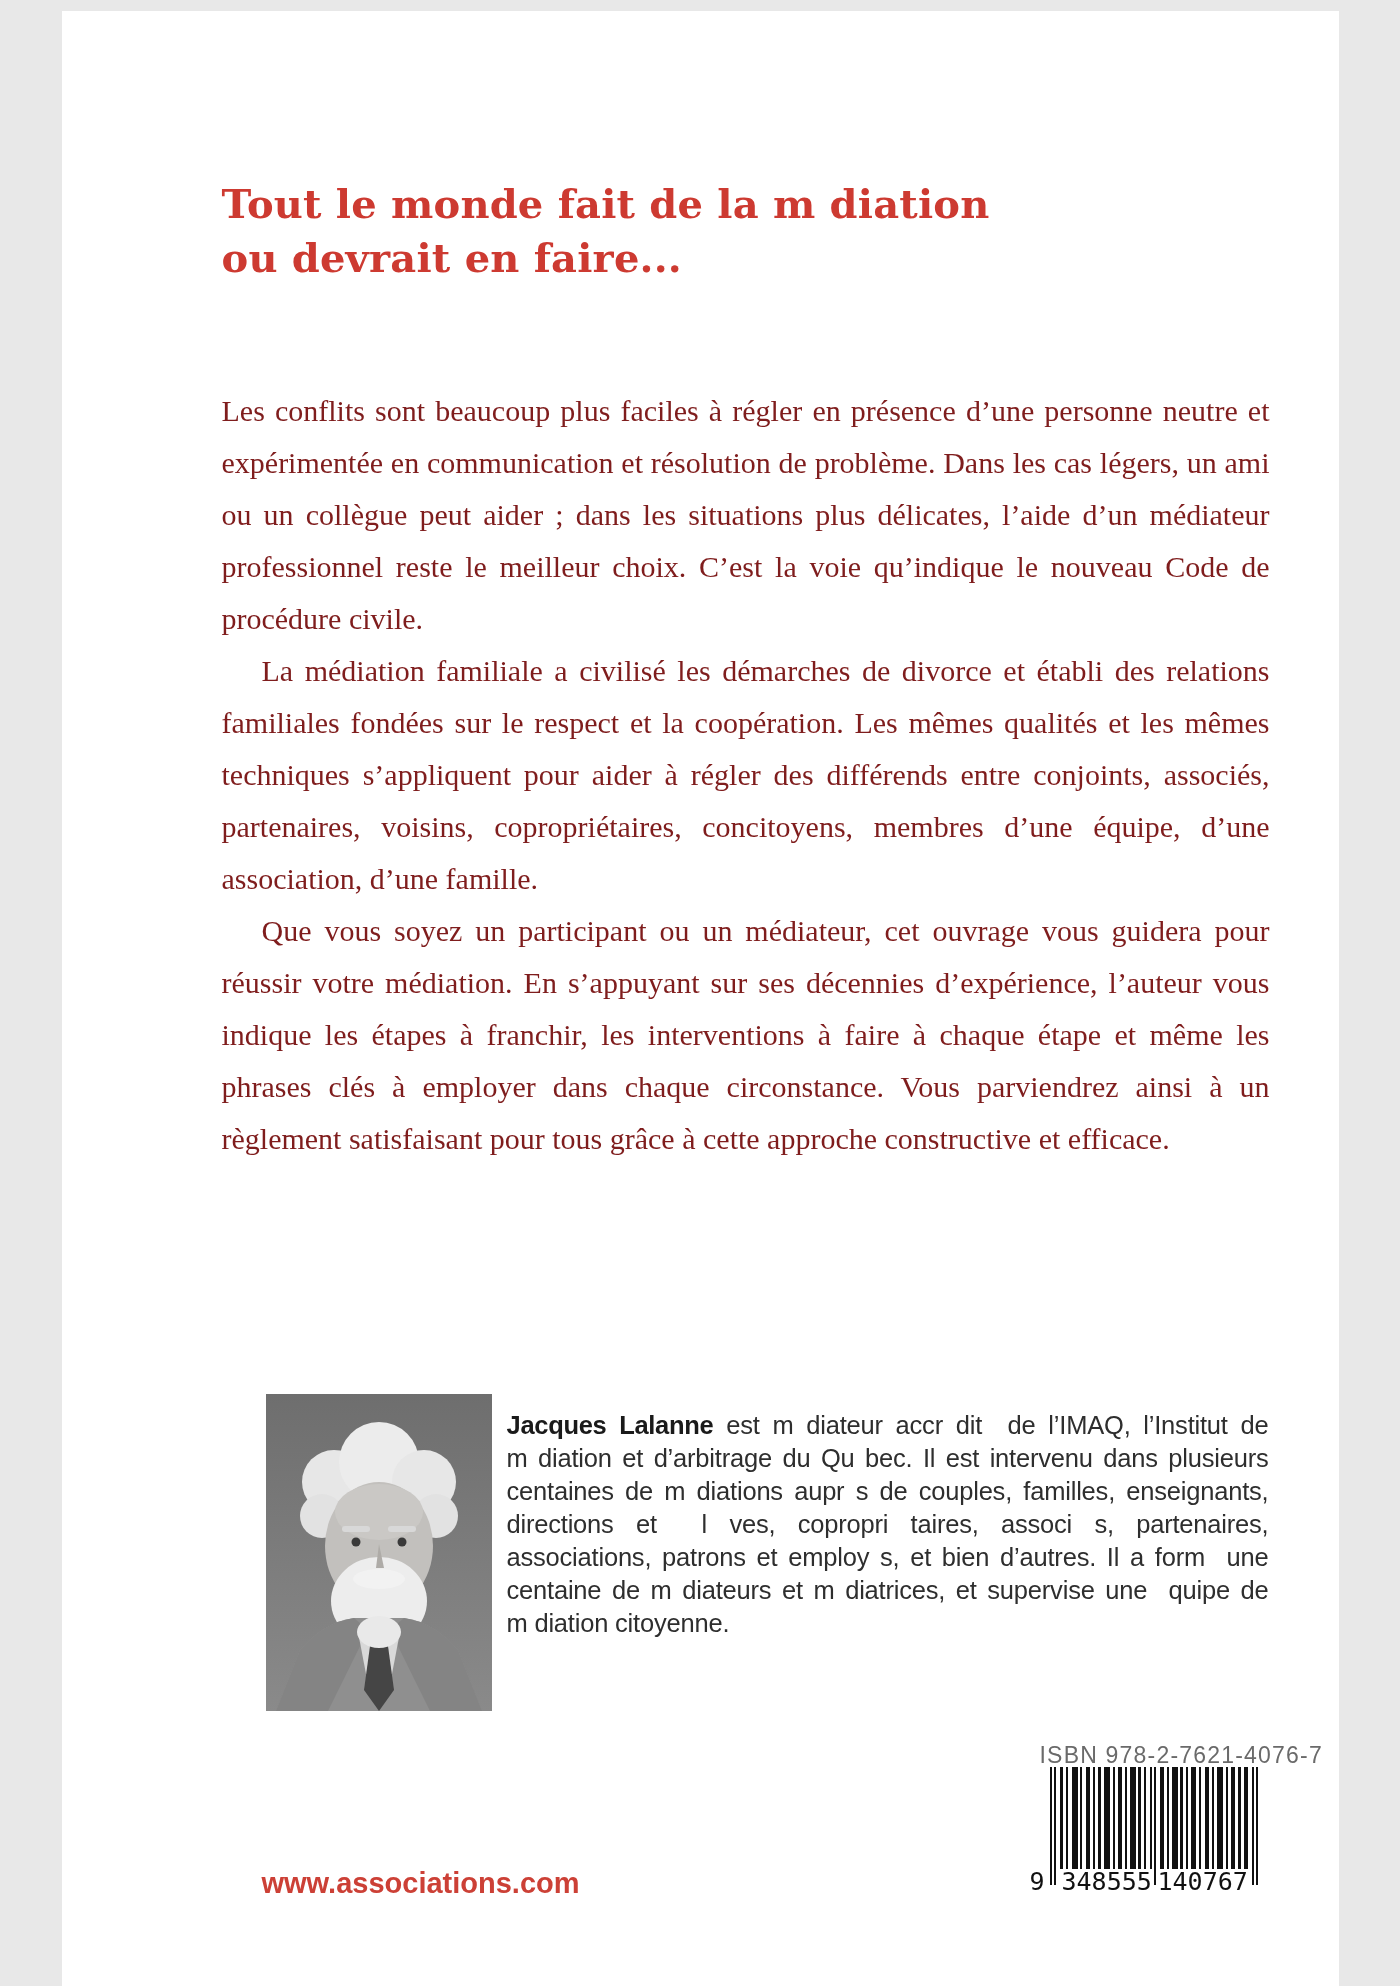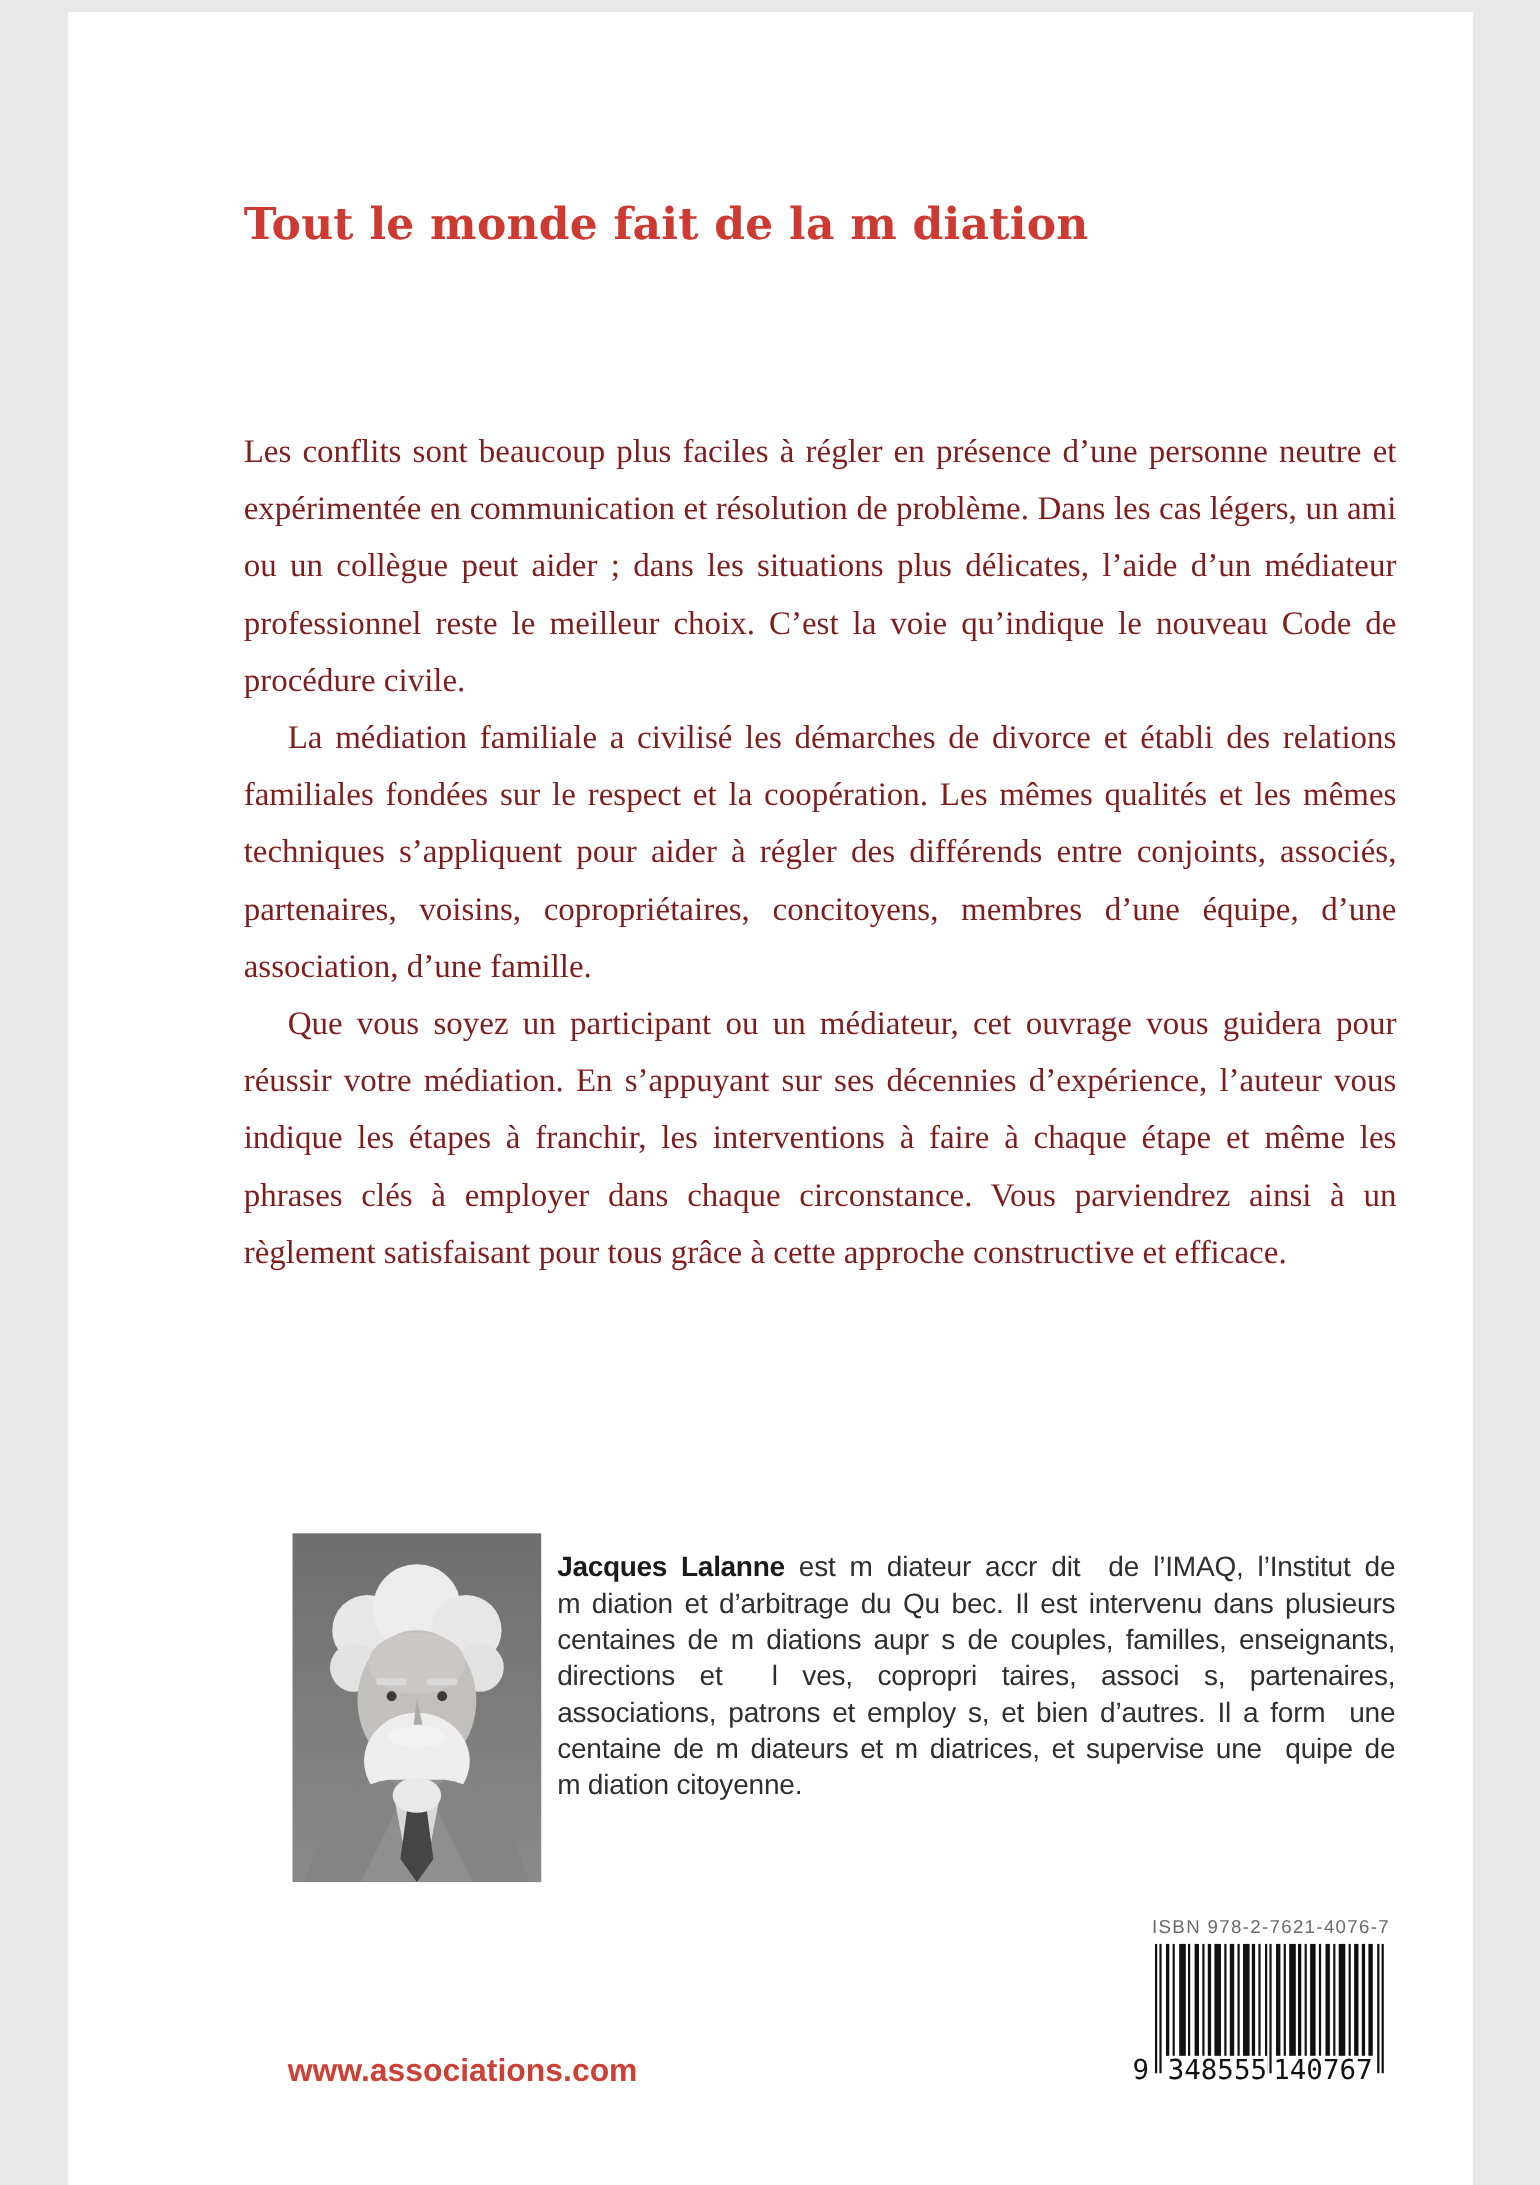--- a/index.html
+++ b/index.html
@@ -54,21 +54,21 @@
     color:#2e2e2e;
     text-align:justify;
   }
   .bio .author-name { font-weight:700; color:#1a1a1a; letter-spacing:-0.3px; }
 
   
   .isbn-label {
     position:absolute; left:978px; top:1731px; width:232px;
     text-align:center;
     font-family:"Liberation Sans", sans-serif;
-    font-size:17px;
+    font-size:23px;
     letter-spacing:1.2px;
     color:#6a6a6a;
     white-space:pre;
   }
   .barcode {
     position:absolute; left:968px; top:1756px; width:232px; height:132px;
   }
   .barcode svg { position:absolute; left:20px; top:0; }
   .bc-digits {
     position:absolute; top:102px;
@@ -90,20 +90,21 @@
     color:#cc4036;
   }
 </style>
 </head>
 <body>
 
 <div class="page">
 
   <div class="headline">
     <div class="hl-line">Tout le monde fait de la m diation</div>
+    <div class="hl-line">ou devrait en faire...</div>
   </div>
 
   <div class="body-text">
     <p>Les conflits sont beaucoup plus faciles à régler en présence d’une personne neutre et expérimentée en communication et résolution de problème. Dans les cas légers, un ami ou un collègue peut aider&nbsp;; dans les situations plus délicates, l’aide d’un médiateur professionnel reste le meilleur choix. C’est la voie qu’indique le nouveau Code de procédure civile.</p>
     <p class="indented">La médiation familiale a civilisé les démarches de divorce et établi des relations familiales fondées sur le respect et la coopération. Les mêmes qualités et les mêmes techniques s’appliquent pour aider à régler des différends entre conjoints, associés, partenaires, voisins, copropriétaires, concitoyens, membres d’une équipe, d’une association, d’une famille.</p>
     <p class="indented">Que vous soyez un participant ou un médiateur, cet ouvrage vous guidera pour réussir votre médiation. En s’appuyant sur ses décennies d’expérience, l’auteur vous indique les étapes à franchir, les interventions à faire à chaque étape et même les phrases clés à employer dans chaque circonstance. Vous parviendrez ainsi à un règlement satisfaisant pour tous grâce à cette approche constructive et efficace.</p>
   </div>
 
   <div class="author-photo">
     <svg width="226" height="317" viewBox="0 0 226 317" xmlns="http://www.w3.org/2000/svg">

